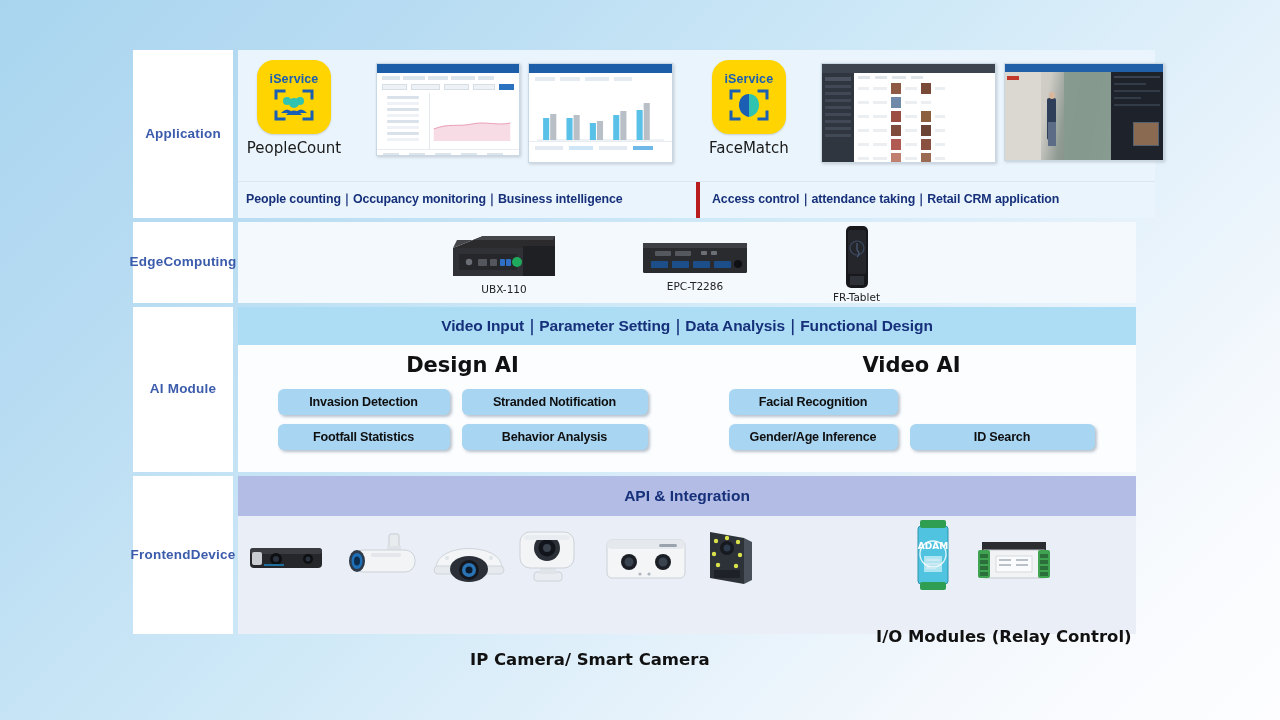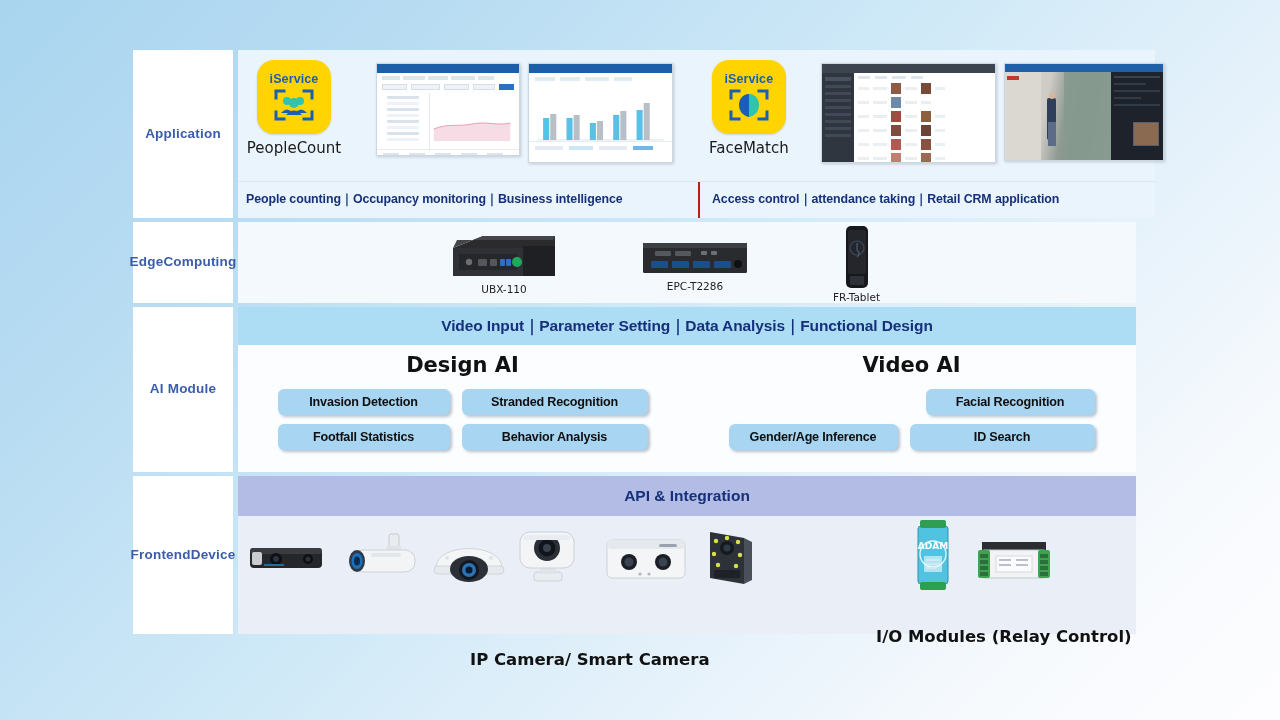--- a/index.html
+++ b/index.html
@@ -69,21 +69,21 @@
   .sline { height: 3px; background: #d9e2ea; margin: 3px 5px; border-radius: 1px; }
   .sline.sh { background: #eef2f6; }
 
   .app-caption {
     display: flex; border-top: 1px solid #dbe8f3;
     background: #eaf4fc;
   }
   .cap { font-size: 12.4px; font-weight: bold; color: #16307a;
          padding: 9px 4px 10px 8px; font-family: "Liberation Sans", sans-serif;
          letter-spacing: -0.1px; }
-  .cap.c1 { width: 462px; border-right: 2px solid #b91c1c; }
+  .cap.c1 { width: 462px; border-right: 4px solid #b91c1c; }
   .cap.c2 { flex: 1; padding-left: 12px; }
 
   
   .r-edge { height: 81px; }
   .edge-body { background: #f4f9fd; height: 100%; position: relative; }
   .dev { position: absolute; display: flex; flex-direction: column; align-items: center; }
   .dev-cap { font-size: 10.5px; color: #222; margin-top: 3px; font-family: "DejaVu Sans", sans-serif;}
 
   
   .r-ai { height: 165px; }
@@ -91,21 +91,21 @@
     height: 38px; background: #addcf5;
     display: flex; align-items: center; justify-content: center;
     color: #16307a; font-weight: bold; font-size: 15.5px;
     letter-spacing: -.1px;
   }
   .ai-body { flex: 1; background: #fbfdff; display: flex; padding: 8px 0 0 0; }
   .ai-col { flex: 1; display: flex; flex-direction: column; align-items: center; }
   .ai-title { font-size: 21px; font-weight: bold; color: #111; margin-bottom: 12px;
               font-family: "DejaVu Sans", sans-serif; }
   .chip-grid { display: flex; flex-direction: column; gap: 9px; }
-  .chip-row { display: flex; gap: 12px; justify-content: flex-end; }
+  .chip-row { display: flex; gap: 12px; }
   .chip {
     background: #a8d5f2; border-radius: 6px;
     height: 26px; display: flex; align-items: center; justify-content: center;
     font-size: 12.6px; font-weight: bold; color: #0f0f0f;
     box-shadow: 2px 2px 3px rgba(80,100,120,.38);
     padding: 0 10px; white-space: nowrap;
     letter-spacing: -.2px;
   }
   .chip.w1 { width: 172px; }
   .chip.w2 { width: 186px; }
@@ -426,21 +426,21 @@
     <div class="row-label">AI Module</div>
     <div class="row-body">
       <div class="ai-head">Video Input｜Parameter Setting｜Data Analysis｜Functional Design</div>
       <div class="ai-body">
 
         <div class="ai-col">
           <div class="ai-title">Design AI</div>
           <div class="chip-grid">
             <div class="chip-row">
               <div class="chip w1">Invasion Detection</div>
-              <div class="chip w2">Stranded Recognition</div>
+              <div class="chip w2">Stranded Notification</div>
             </div>
             <div class="chip-row">
               <div class="chip w1">Footfall Statistics</div>
               <div class="chip w2">Behavior Analysis</div>
             </div>
           </div>
         </div>
 
         <div class="ai-col">
           <div class="ai-title">Video AI</div>

